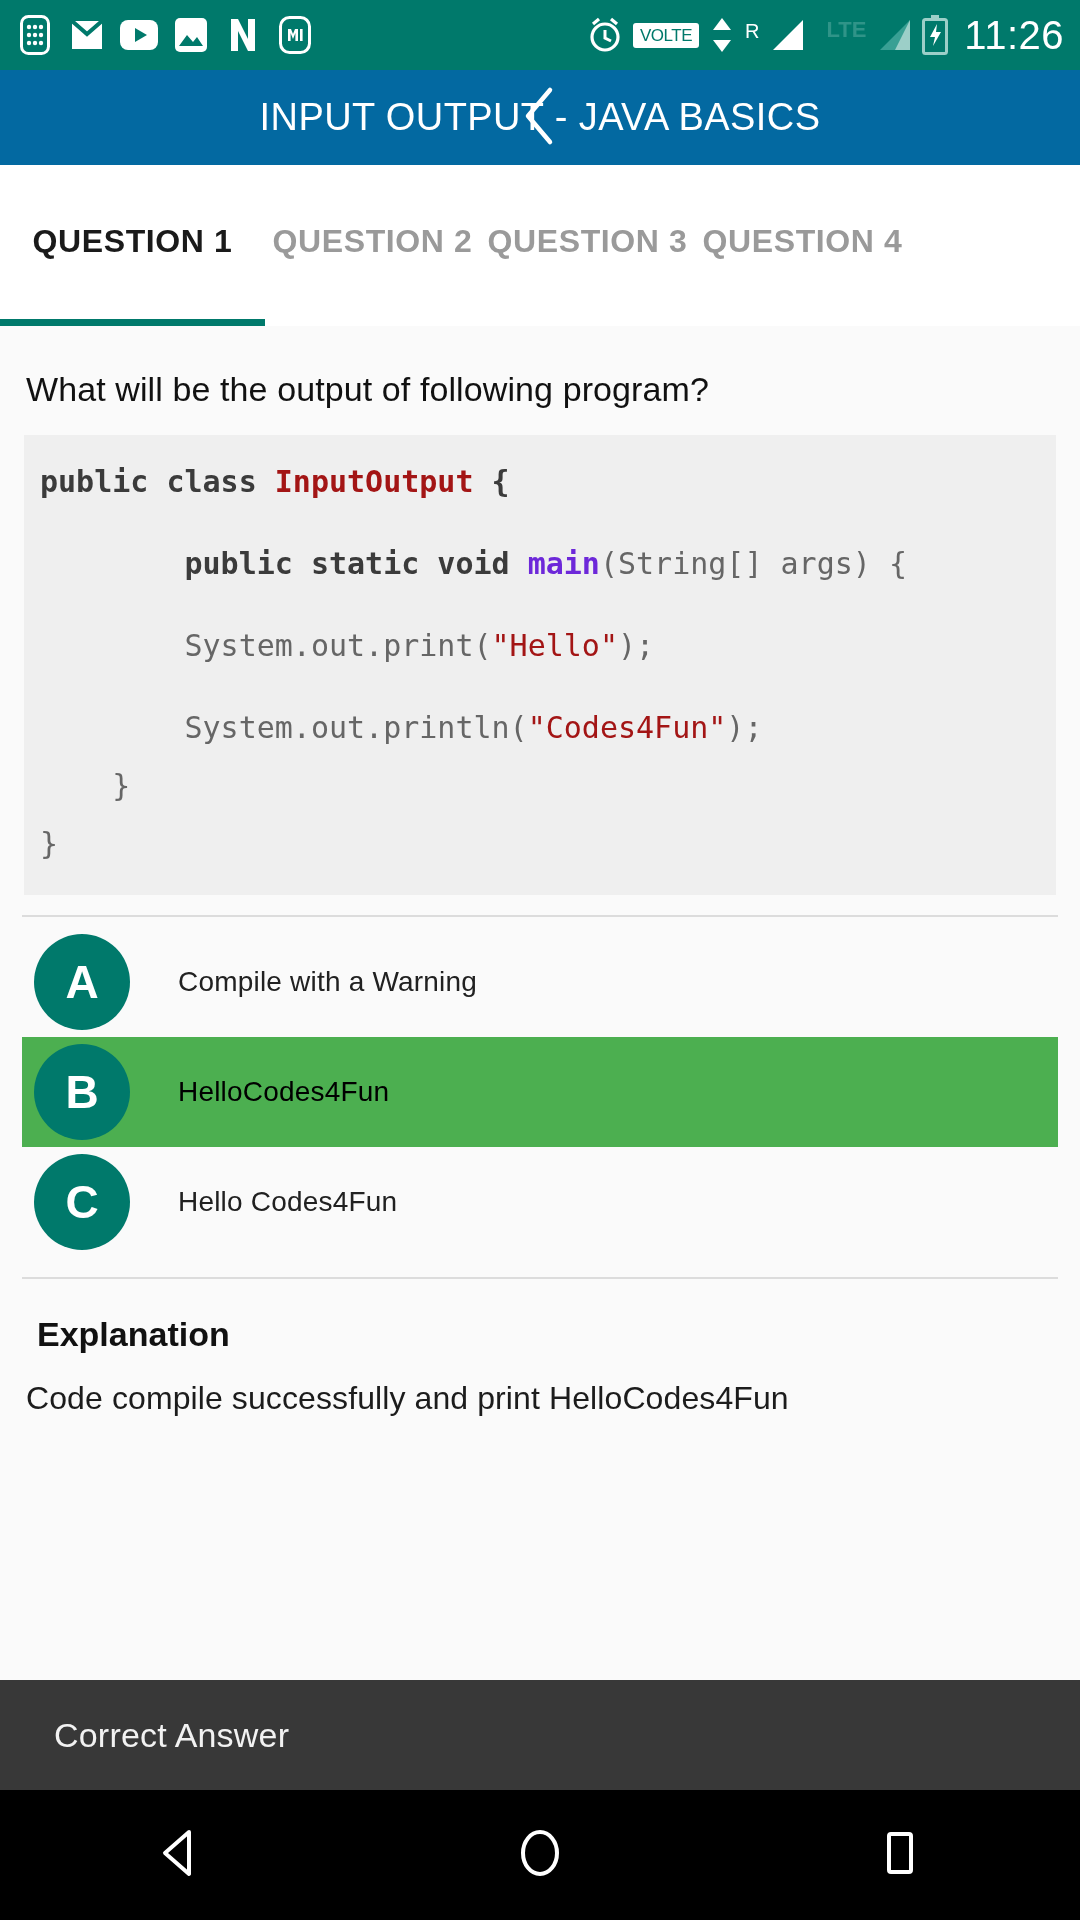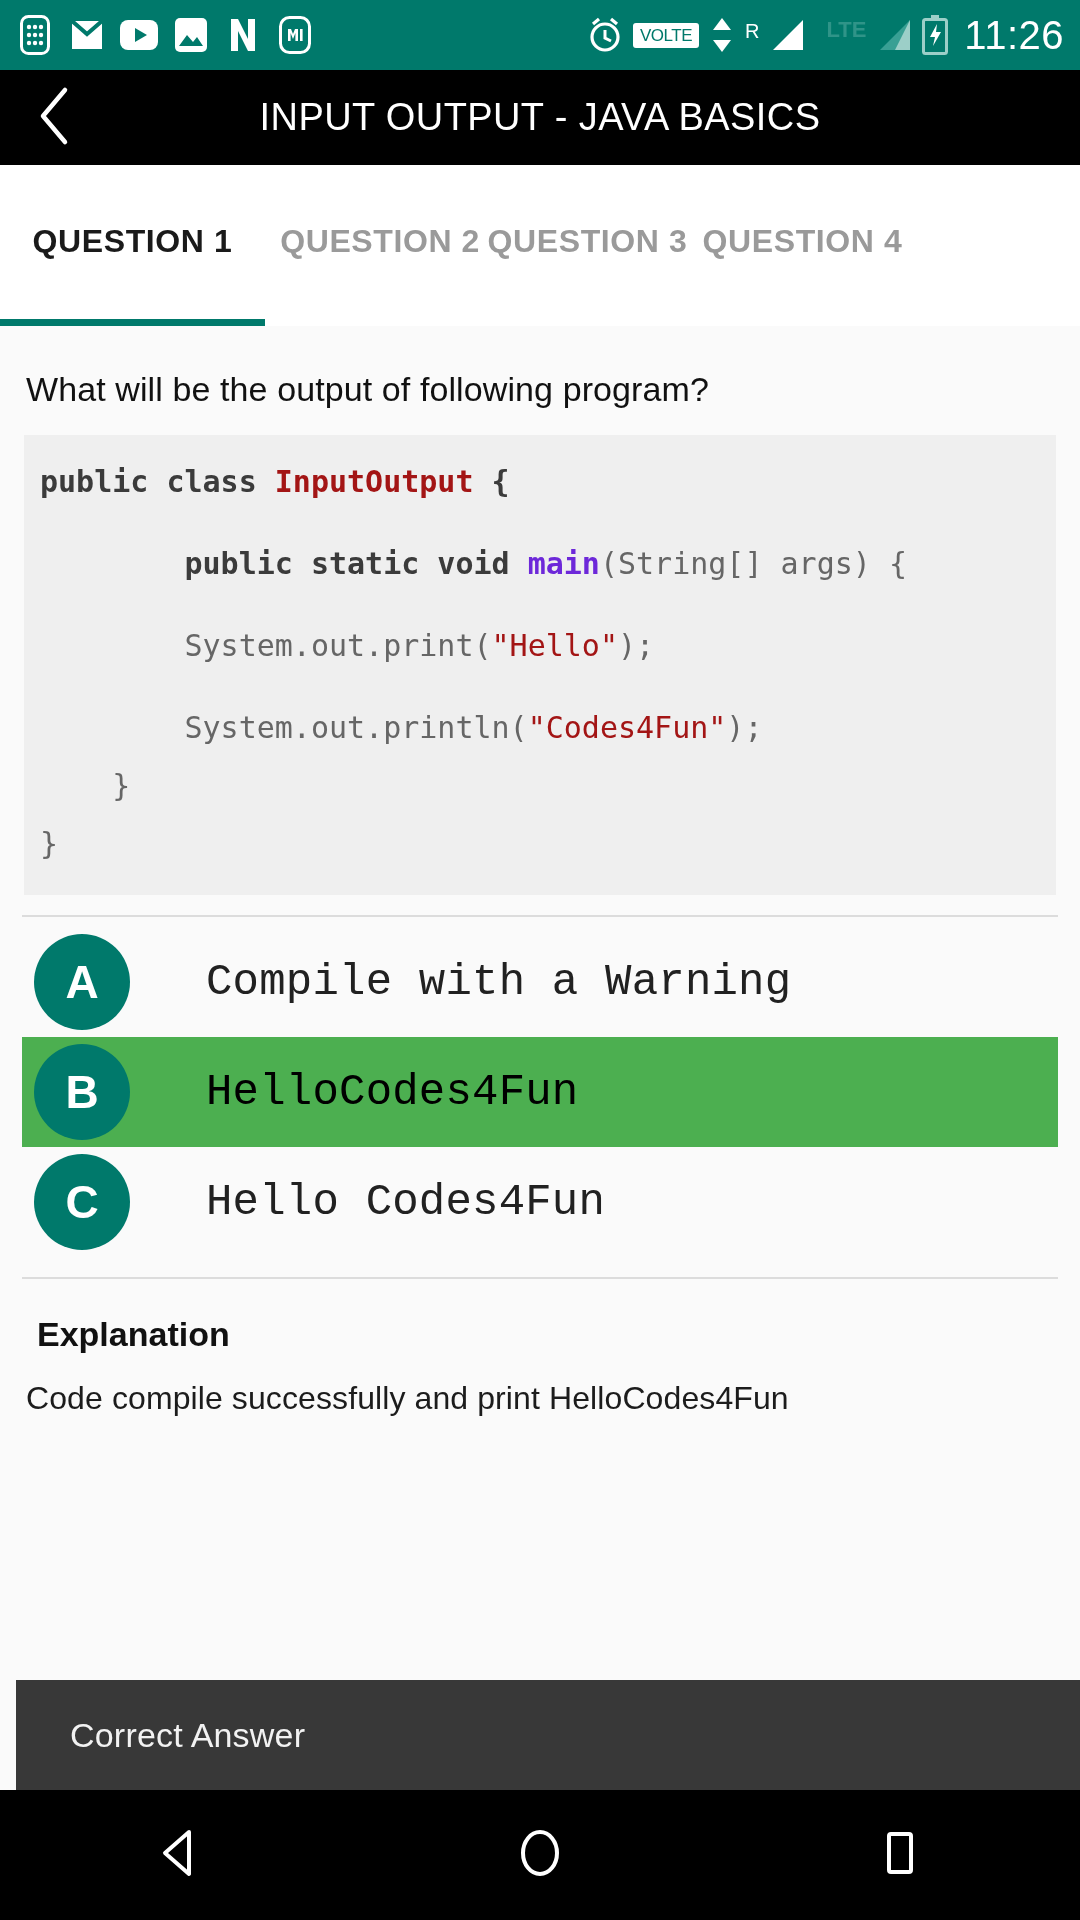--- a/index.html
+++ b/index.html
@@ -31,22 +31,22 @@
   .volte-box {
     border:3px solid #fff; background:#fff; color:#00796b;
     font-size:17px; font-weight:normal; padding:1px 4px; border-radius:3px;
     letter-spacing:-0.5px; line-height:1;
   }
   .r-letter { color:#ffffff; font-size:20px; line-height:1; align-self:flex-start; margin-top:8px;}
   .lte-letter { color:#2f9488; font-size:22px; line-height:1; align-self:flex-start; margin-top:6px; font-weight:bold;margin-left:11px;}
 
   
   .app-bar {
-    height:95px; background:#000000;
-    display:flex; align-items:center; position:relative;
+    height:95px; background:#0369a1;
+    display:flex; align-items:center; position:relative;justify-content:center;
   }
   .back-btn {
     width:110px; height:95px; display:flex; align-items:center; justify-content:center;
     cursor:pointer;
   }
   .app-title {
     position:absolute; left:0; right:0; text-align:center;
     color:#ffffff; font-size:38px; font-weight:400; letter-spacing:0.4px;
     pointer-events:none;
   }
@@ -94,36 +94,36 @@
   }
   .option.selected { background:#4caf50; }
   .opt-badge {
     width:96px; height:96px; border-radius:50%;
     background:#00796b; color:#ffffff;
     display:flex; align-items:center; justify-content:center;
     font-size:46px; font-weight:bold; flex:0 0 auto;
     margin-left:12px;
   }
   .opt-text {
-    margin-left:76px; font-size:44px; color:#212121; letter-spacing:0.2px;font-family:Liberation Mono, monospace;
+    margin-left:48px; font-size:28px; color:#212121; letter-spacing:0.2px;
   }
   .option.selected .opt-text { color:#000000; }
 
   
   .explain-head {
     font-size:34px; font-weight:bold; color:#111;
     padding:36px 26px 0 37px;
   }
   .explain-body {
     font-size:32px; color:#1c1c1c; padding:26px 26px 0 26px; letter-spacing:0.1px;
   }
 
   
   .correct-bar {
-    position:absolute; left:16px; right:0; bottom:130px;
+    position:absolute; left:0; right:0; bottom:130px;
     height:110px; background:#383838; display:flex; align-items:center;
   }
   .correct-txt {
     color:#f2f2f2; font-size:34px; margin-left:54px; letter-spacing:0.2px;
   }
   .nav-bar {
     position:absolute; left:0; right:0; bottom:0;
     height:130px; background:#000000;
     display:flex; align-items:center; justify-content:space-around;
   }
@@ -229,21 +229,21 @@
           </svg>
       </span>
     </div>
     <div class="app-title">INPUT OUTPUT - JAVA BASICS</div>
   </div>
 
   <div class="tab-bar">
     <div class="tab active" style="width:265px;">
       <span>QUESTION 1</span>
     </div>
-    <div class="tab" style="width:215px;justify-content:flex-end;">
+    <div class="tab" style="width:215px;">
       <span>QUESTION 2</span>
     </div>
     <div class="tab" style="width:215px;">
       <span>QUESTION 3</span>
     </div>
     <div class="tab" style="width:215px;">
       <span>QUESTION 4</span>
     </div>
     <div class="tab-indicator" style="width:265px;"></div>
   </div>

